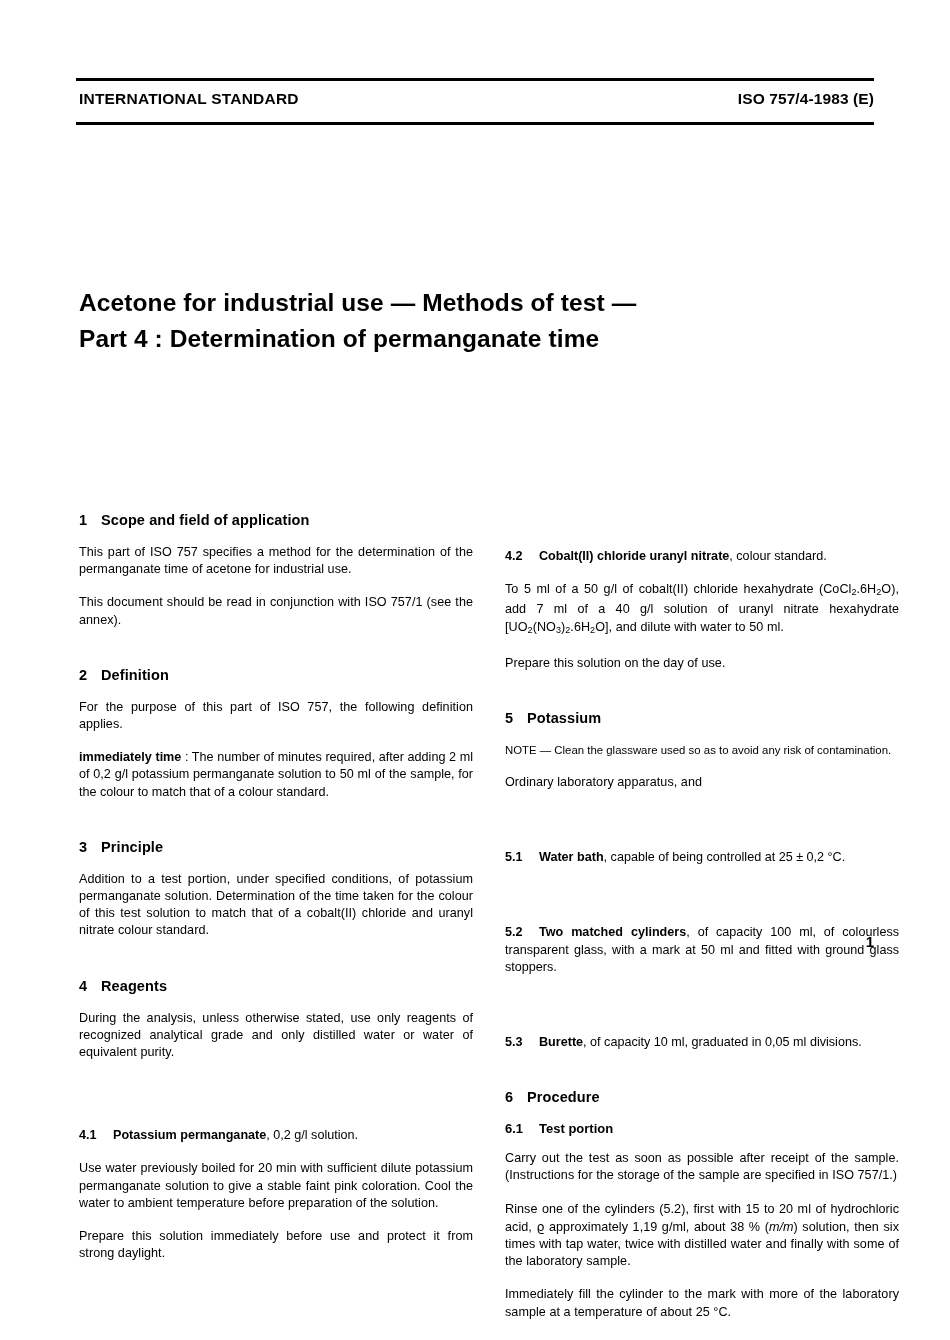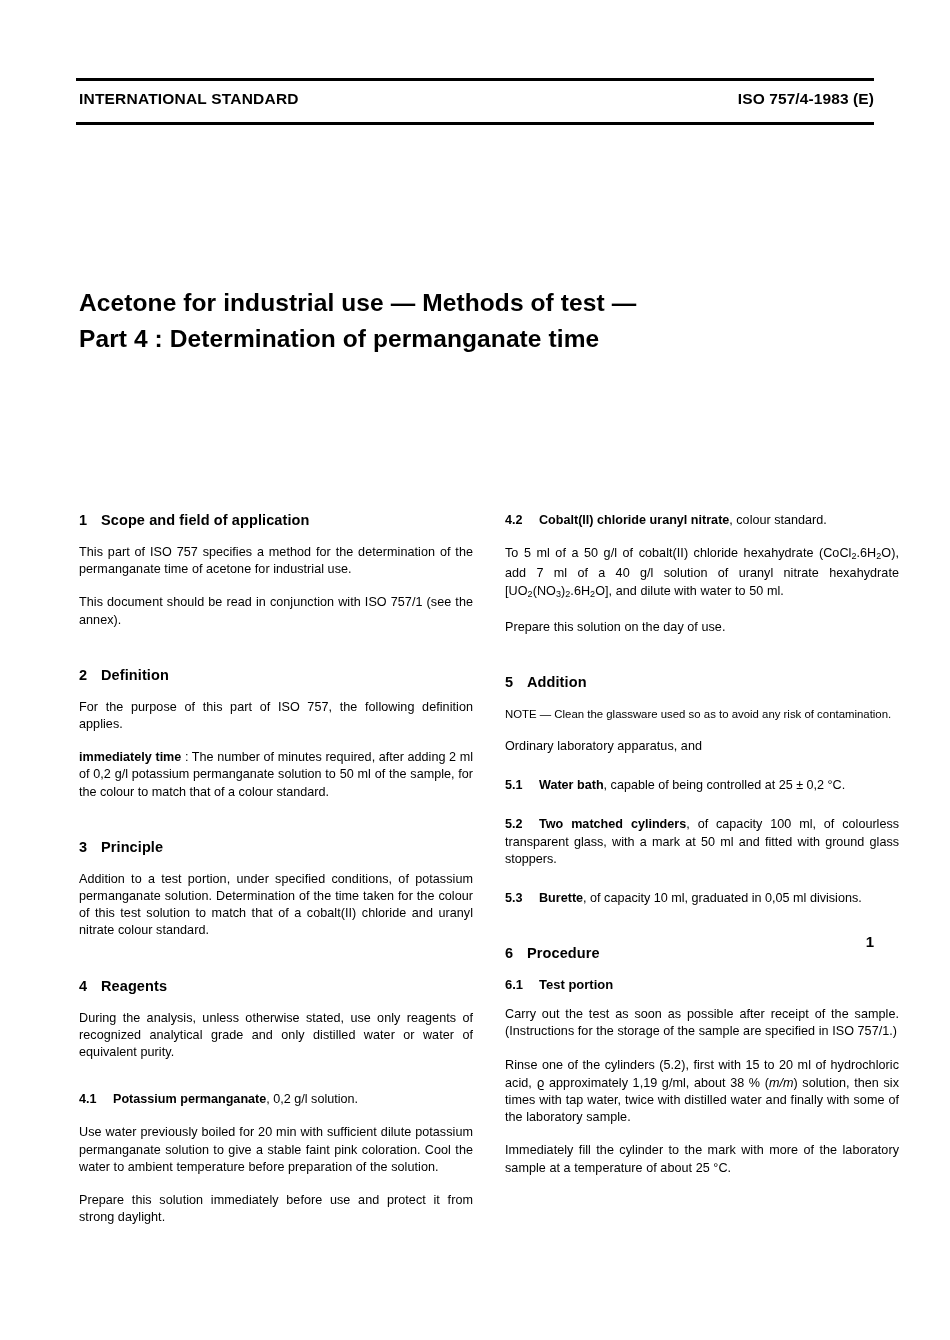--- a/index.html
+++ b/index.html
@@ -105,21 +105,21 @@
     text-align: justify;
   }
 
   p.run {
     font-size: 12.6px;
     line-height: 17.2px;
     margin: 0 0 16px 0;
     text-align: justify;
   }
   p.run b, .bold { font-weight: bold; }
-  .lead { font-weight: bold; display: inline-block; min-width: 34px; }
+  .lead { font-weight: bold; display: inline-block; min-width: 34px; margin-top: 36px; }
 
   .gap-sm { height: 6px; }
   .gap-md { height: 14px; }
   .gap-lg { height: 22px; }
 
   sub { font-size: 0.72em; vertical-align: -0.22em; }
   .ital { font-style: italic; }
   .rho { font-style: normal; font-family: "DejaVu Sans", sans-serif; }
 
   
@@ -188,21 +188,21 @@
 
     <p class="run"><span class="lead">4.2</span><b>Cobalt(II) chloride uranyl nitrate</b><span>, colour standard.</span></p>
 
     <p class="body"><span>To 5 ml of a 50 g/l of cobalt(II) chloride hexahydrate (CoCl</span><sub>2</sub><span>.6H</span><sub>2</sub><span>O), add 7 ml of a 40 g/l solution of uranyl nitrate hexahydrate [UO</span><sub>2</sub><span>(NO</span><sub>3</sub><span>)</span><sub>2</sub><span>.6H</span><sub>2</sub><span>O], and dilute with water to 50 ml.</span></p>
 
     <p class="body nojust">Prepare this solution on the day of use.</p>
 
     <div class="gap-lg"></div>
 
     <h2 class="sec">
-      <span class="num">5</span><span>Addition</span>
+      <span class="num">5</span><span>Potassium</span>
     </h2>
 
     <p class="note">NOTE — Clean the glassware used so as to avoid any risk of contamination.</p>
 
     <p class="body nojust">Ordinary laboratory apparatus, and</p>
 
     <div class="gap-sm"></div>
 
     <p class="run"><span class="lead">5.1</span><b>Water bath</b><span>, capable of being controlled at 25 ± 0,2 °C.</span></p>
 

